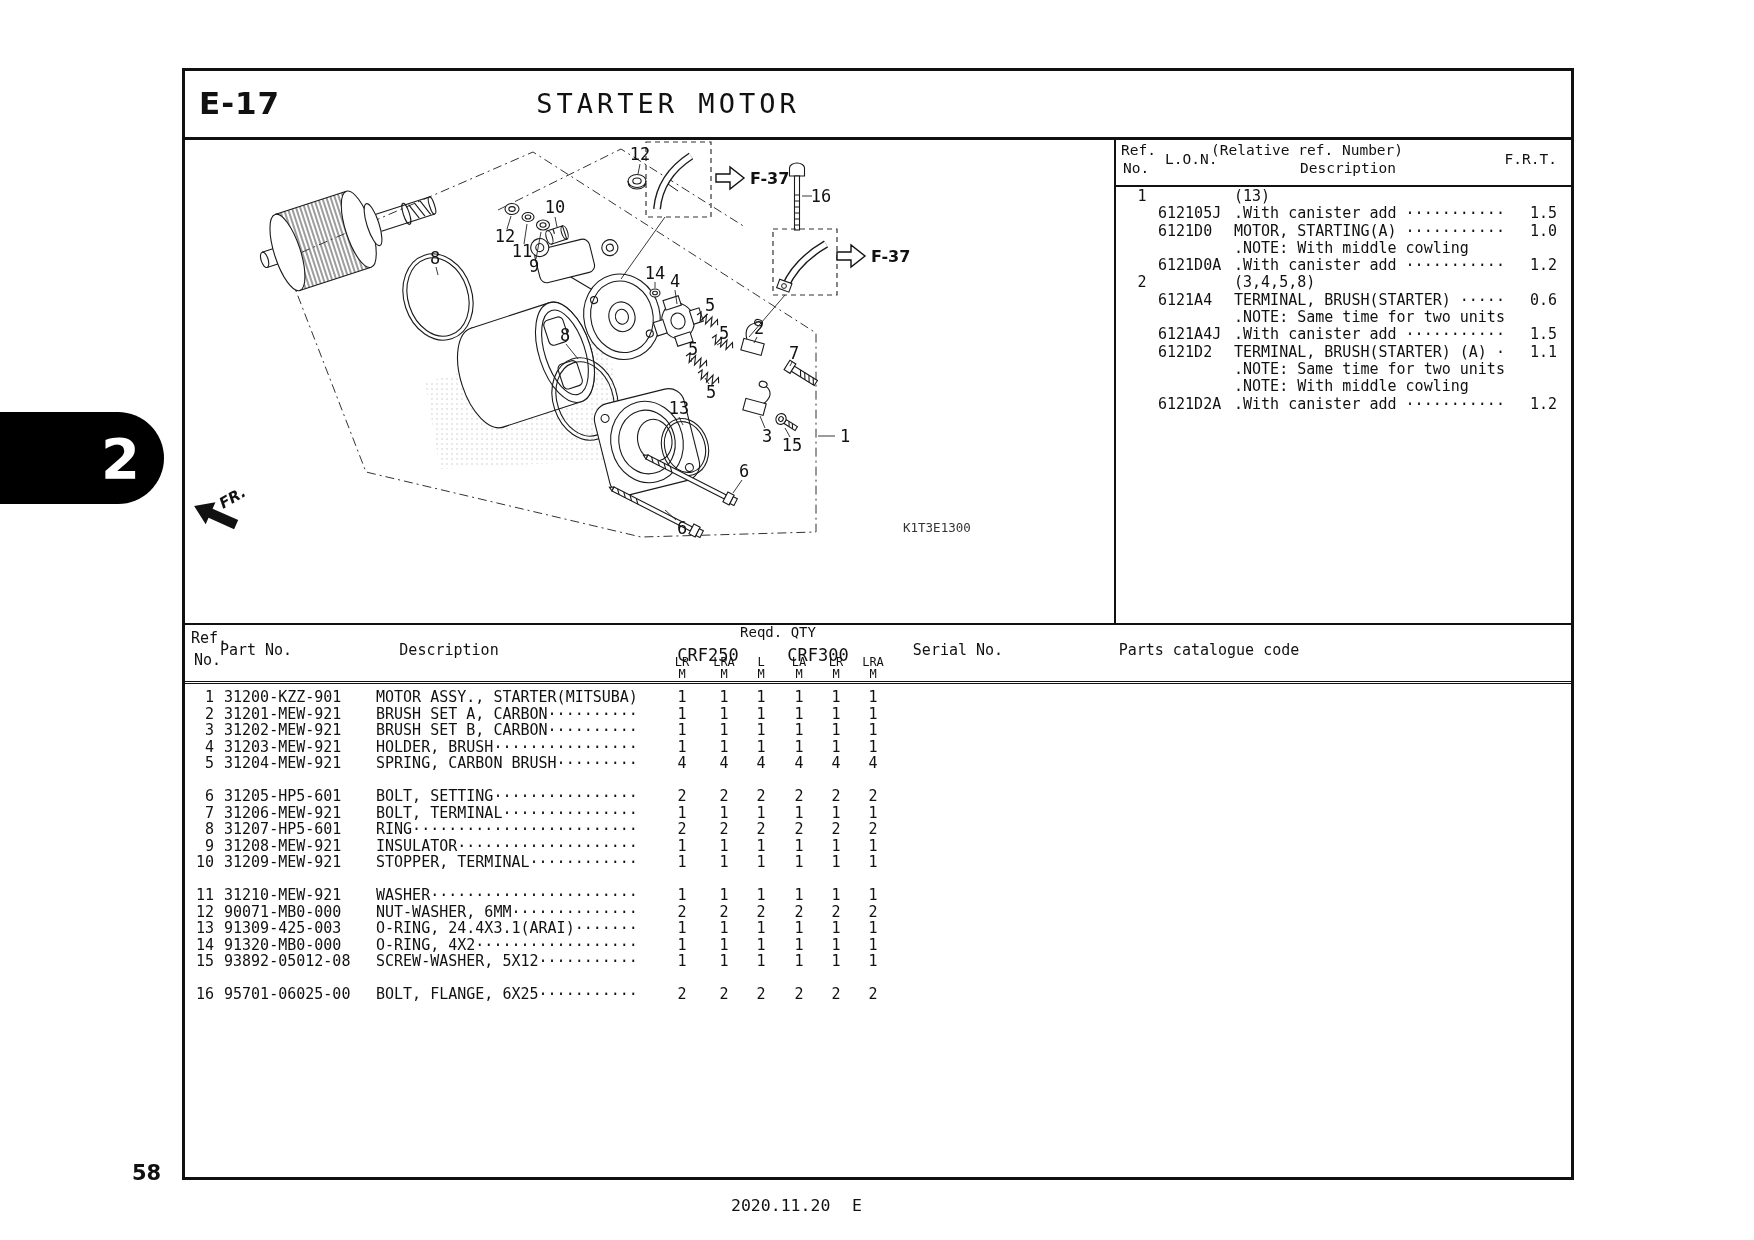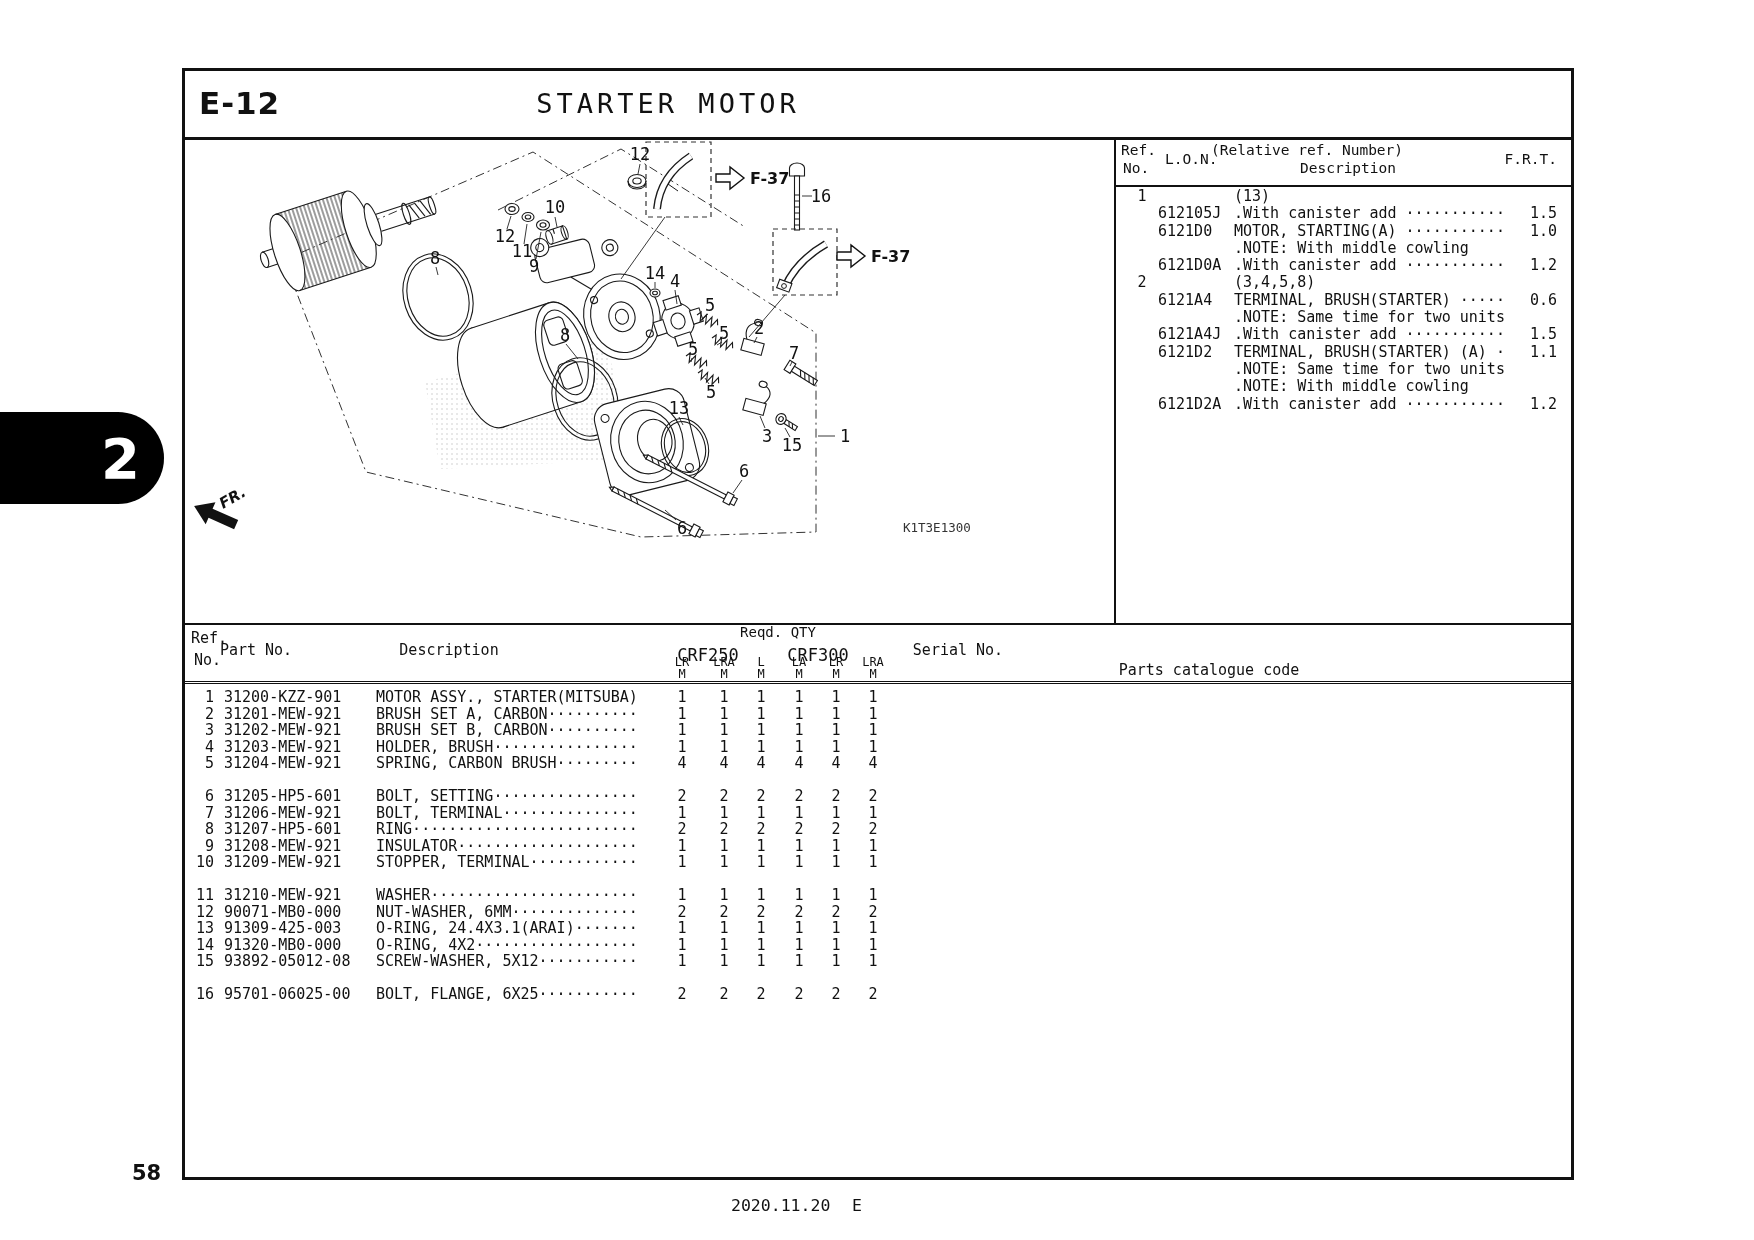--- a/index.html
+++ b/index.html
@@ -73,21 +73,21 @@
   </div>
   <div class="pageno">58</div>
   <div class="footer">
     <span class="fdate">2020.11.20</span>
     <span class="fed">E</span>
   </div>
 
   <div class="sheet">
 
     <div class="hdr">
-      <div class="hdr-code">E-12</div>
+      <div class="hdr-code">E-17</div>
       <div class="hdr-title">STARTER MOTOR</div>
     </div>
 
     <div class="vdiv"></div>
     <div class="parts-top"></div>
 
     <div class="diagram-wrap">
     <svg width="929" height="486" viewBox="0 0 929 486">
       <defs>
         <pattern id="knurl" width="4" height="4" patternUnits="userSpaceOnUse">
@@ -358,21 +358,21 @@
 
     <div>
       <span class="pth" style="left:6px;top:558px;">Ref.</span>
       <span class="pth" style="left:9px;top:580px;">No.</span>
       <span class="pth c" style="left:71px;top:570px;">Part No.</span>
       <span class="pth c" style="left:264px;top:570px;">Description</span>
       <span class="pth c pt-reqd" style="left:593px;top:553px;">Reqd. QTY</span>
       <span class="pth c pt-crf" style="left:523px;top:574px;">CRF250</span>
       <span class="pth c pt-crf" style="left:633px;top:574px;">CRF300</span>
       <span class="pth c" style="left:773px;top:570px;">Serial No.</span>
-      <span class="pth c" style="left:1024px;top:590px;">Parts catalogue code</span>
+      <span class="pth c" style="left:1024px;top:570px;">Parts catalogue code</span>
       <div id="qty-subheaders">
           <span class="pth pt-sub" style="left: 482px; top: 584px;">LR</span>
           <span class="pth pt-sub" style="left: 482px; top: 596px;">M</span>
           <span class="pth pt-sub" style="left: 524px; top: 584px;">LRA</span>
           <span class="pth pt-sub" style="left: 524px; top: 596px;">M</span>
           <span class="pth pt-sub" style="left: 561px; top: 584px;">L</span>
           <span class="pth pt-sub" style="left: 561px; top: 596px;">M</span>
           <span class="pth pt-sub" style="left: 599px; top: 584px;">LA</span>
           <span class="pth pt-sub" style="left: 599px; top: 596px;">M</span>
           <span class="pth pt-sub" style="left: 636px; top: 584px;">LR</span>

